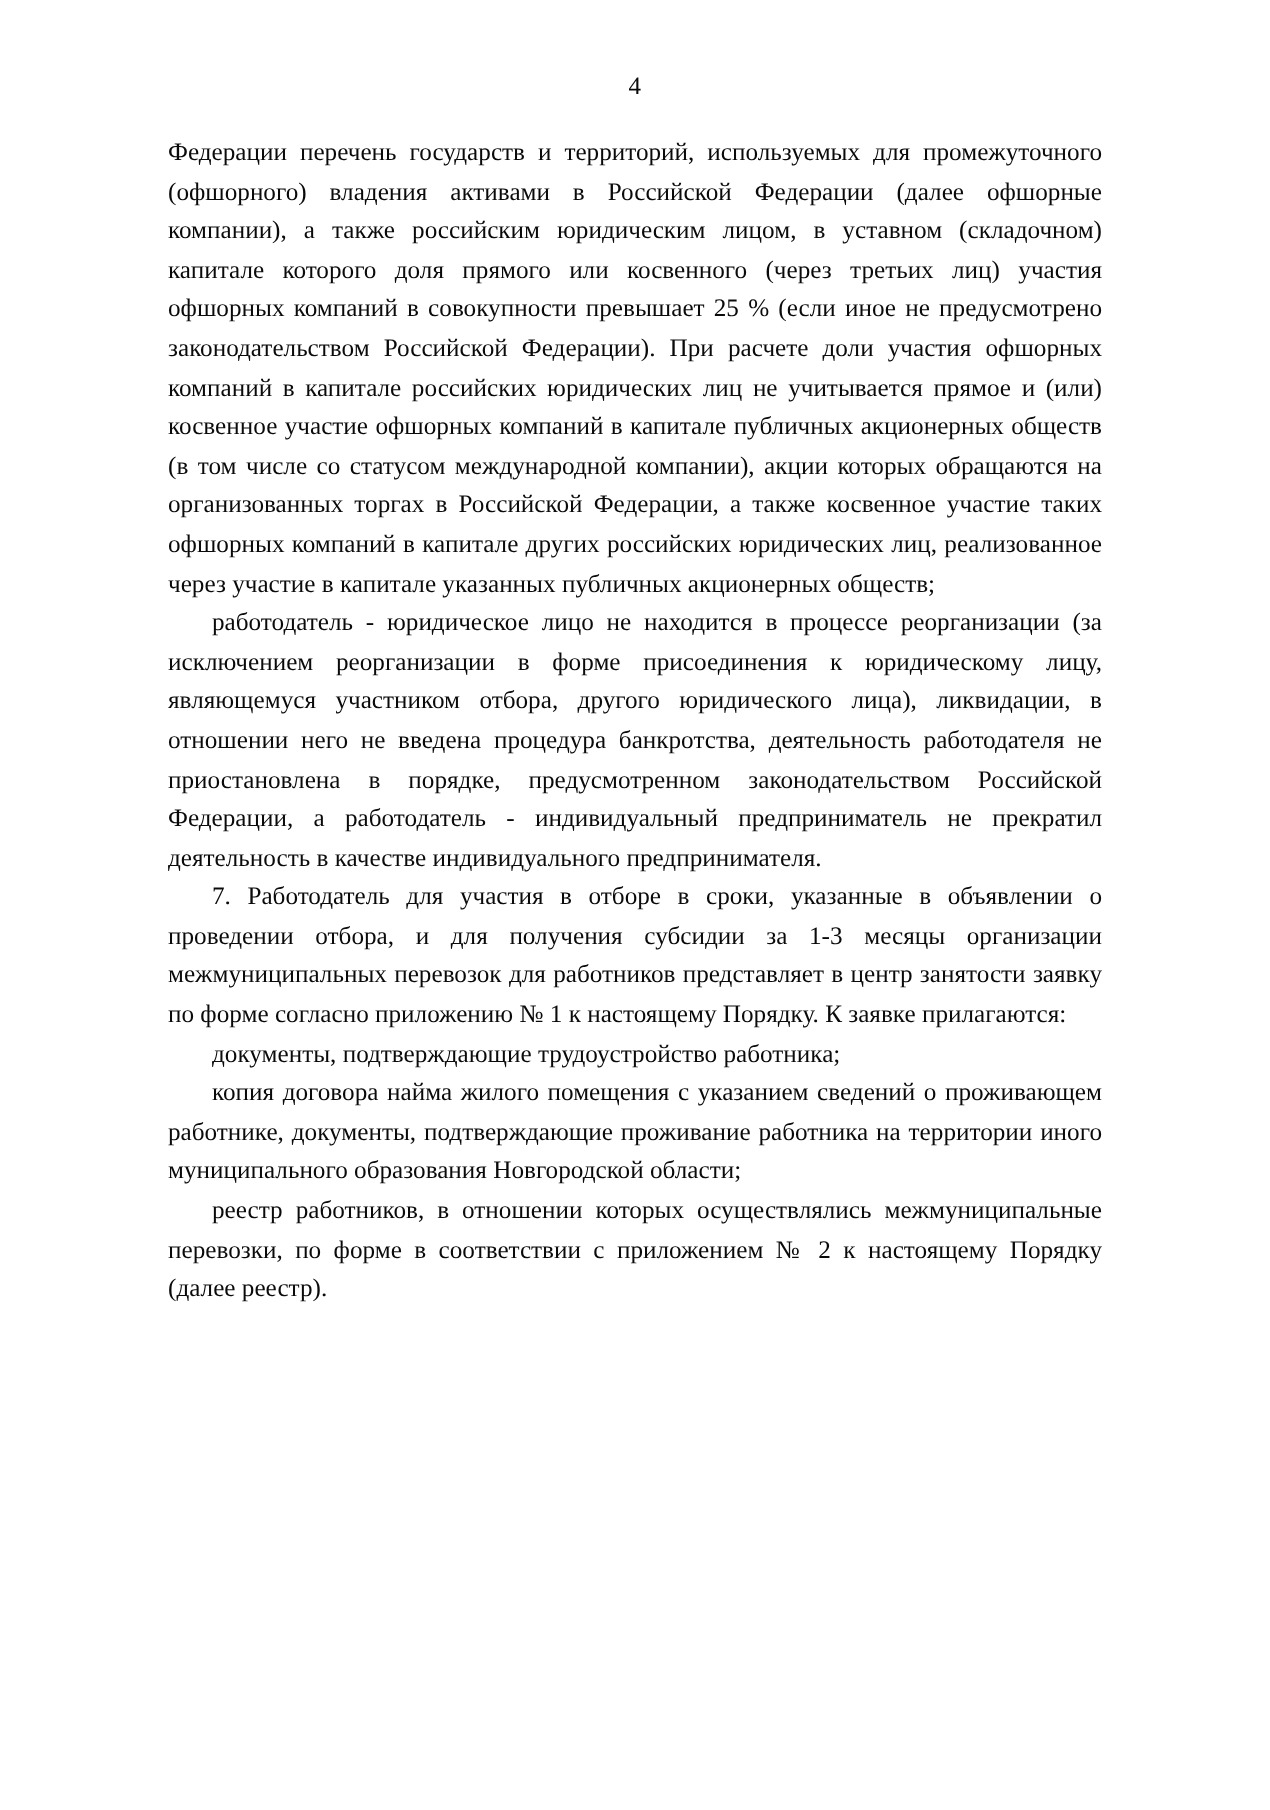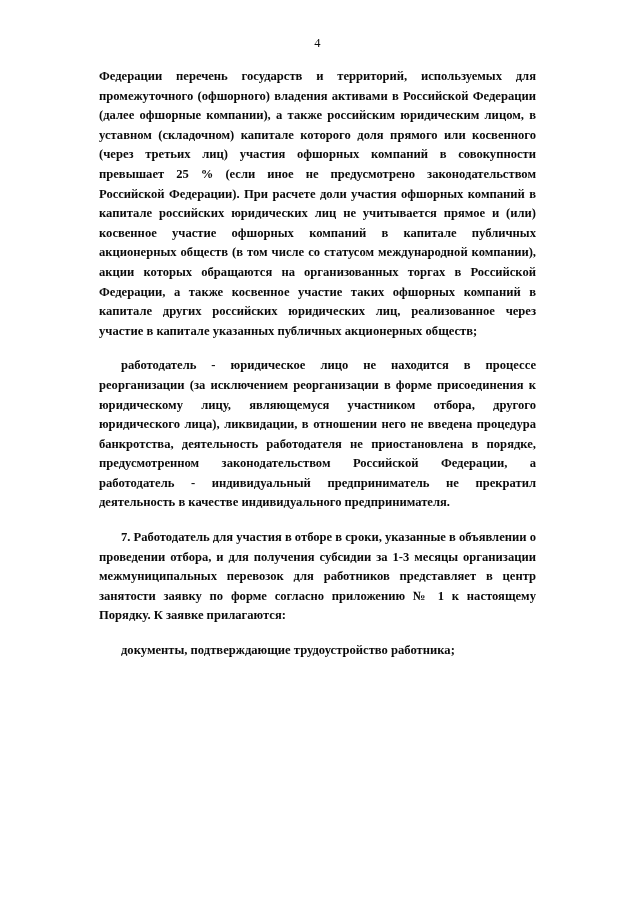--- a/index.html
+++ b/index.html
@@ -29,36 +29,37 @@
     letter-spacing: 0.2px;
   }
   .doc-body {
     font-size: 12.6px;
     line-height: 19.6px;
     text-align: justify;
     text-justify: inter-word;
     hyphens: none;
   }
   .doc-body p {
-    margin: 15px;
+    margin: 0;
     text-align: justify;
     text-indent: 0;
-    font-weight: bold;
   }
   .doc-body p.indent {
     text-indent: 22px;
   }
 </style>
 </head>
 <body>
 
 <div class="page">
 
   <div class="page-number">4</div>
 
   <div class="doc-body">
     <p>Федерации перечень государств и территорий, используемых для промежуточного (офшорного) владения активами в Российской Федерации (далее офшорные компании), а также российским юридическим лицом, в уставном (складочном) капитале которого доля прямого или косвенного (через третьих лиц) участия офшорных компаний в совокупности превышает 25 % (если иное не предусмотрено законодательством Российской Федерации). При расчете доли участия офшорных компаний в капитале российских юридических лиц не учитывается прямое и (или) косвенное участие офшорных компаний в капитале публичных акционерных обществ (в том числе со статусом международной компании), акции которых обращаются на организованных торгах в Российской Федерации, а также косвенное участие таких офшорных компаний в капитале других российских юридических лиц, реализованное через участие в капитале указанных публичных акционерных обществ;</p>
     <p class="indent">работодатель - юридическое лицо не находится в процессе реорганизации (за исключением реорганизации в форме присоединения к юридическому лицу, являющемуся участником отбора, другого юридического лица), ликвидации, в отношении него не введена процедура банкротства, деятельность работодателя не приостановлена в порядке, предусмотренном законодательством Российской Федерации, а работодатель - индивидуальный предприниматель не прекратил деятельность в качестве индивидуального предпринимателя.</p>
     <p class="indent">7. Работодатель для участия в отборе в сроки, указанные в объявлении о проведении отбора, и для получения субсидии за 1-3 месяцы организации межмуниципальных перевозок для работников представляет в центр занятости заявку по форме согласно приложению № 1 к настоящему Порядку. К заявке прилагаются:</p>
     <p class="indent">документы, подтверждающие трудоустройство работника;</p>
+    <p class="indent">копия договора найма жилого помещения с указанием сведений о проживающем работнике, документы, подтверждающие проживание работника на территории иного муниципального образования Новгородской области;</p>
+    <p class="indent">реестр работников, в отношении которых осуществлялись межмуниципальные перевозки, по форме в соответствии с приложением № 2 к настоящему Порядку (далее реестр).</p>
   </div>
 
 </div>
 
 </body></html>

